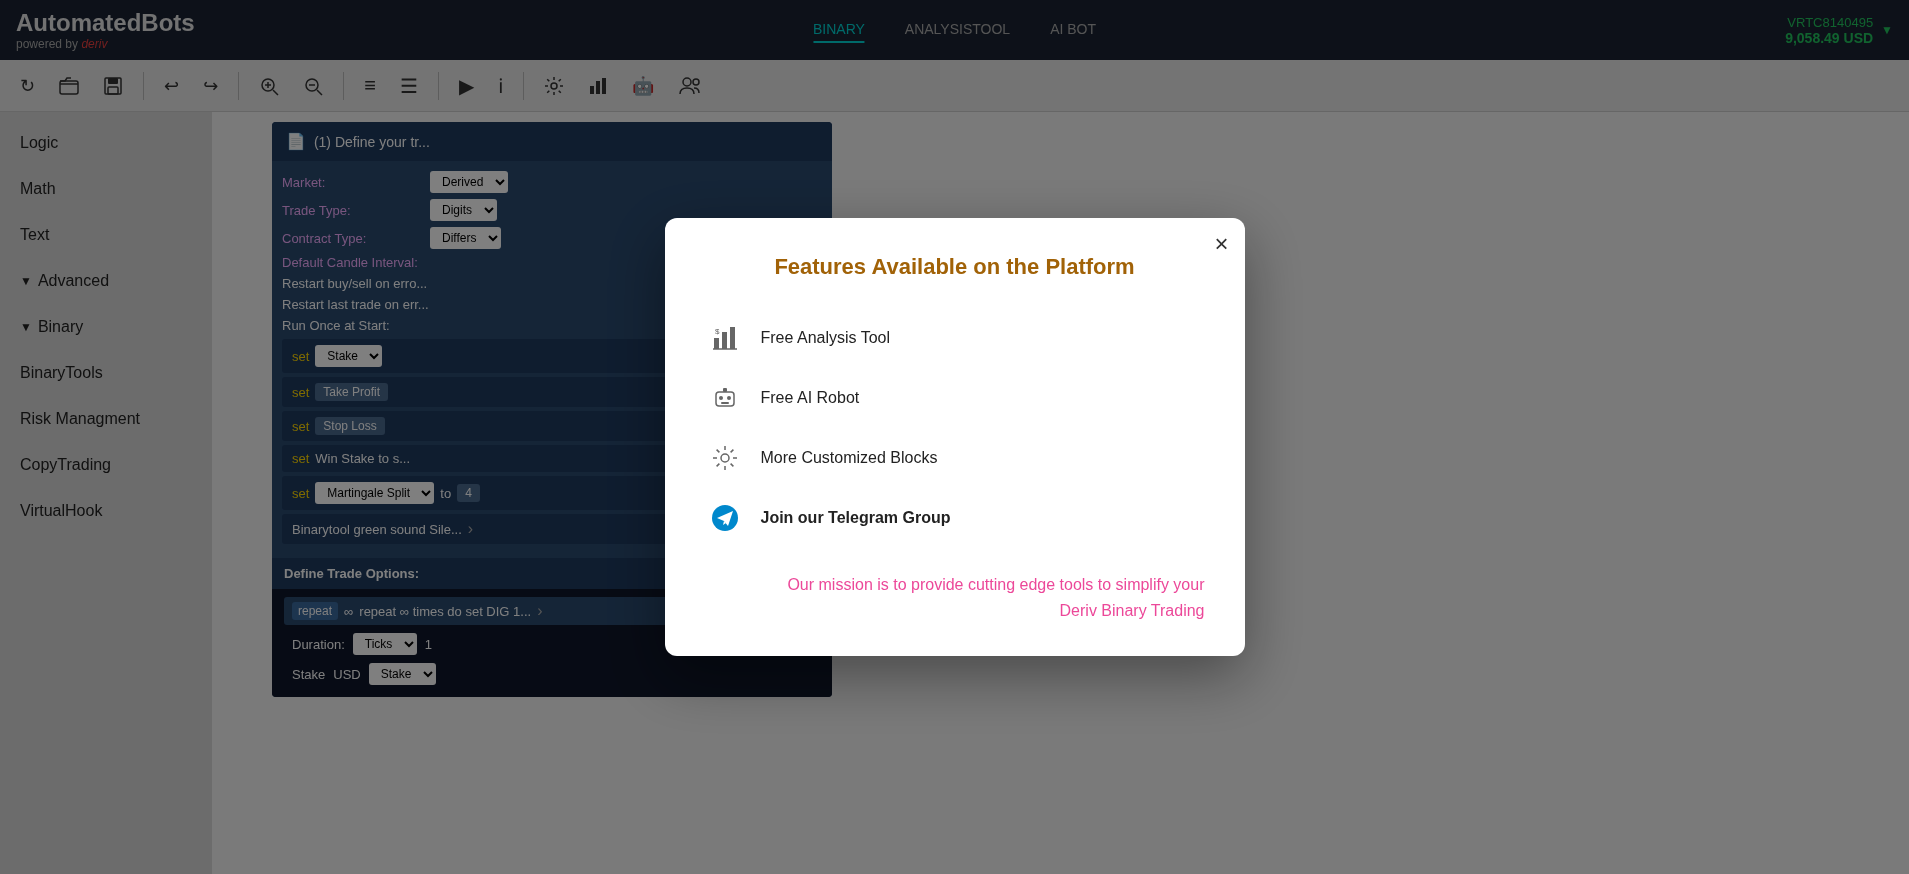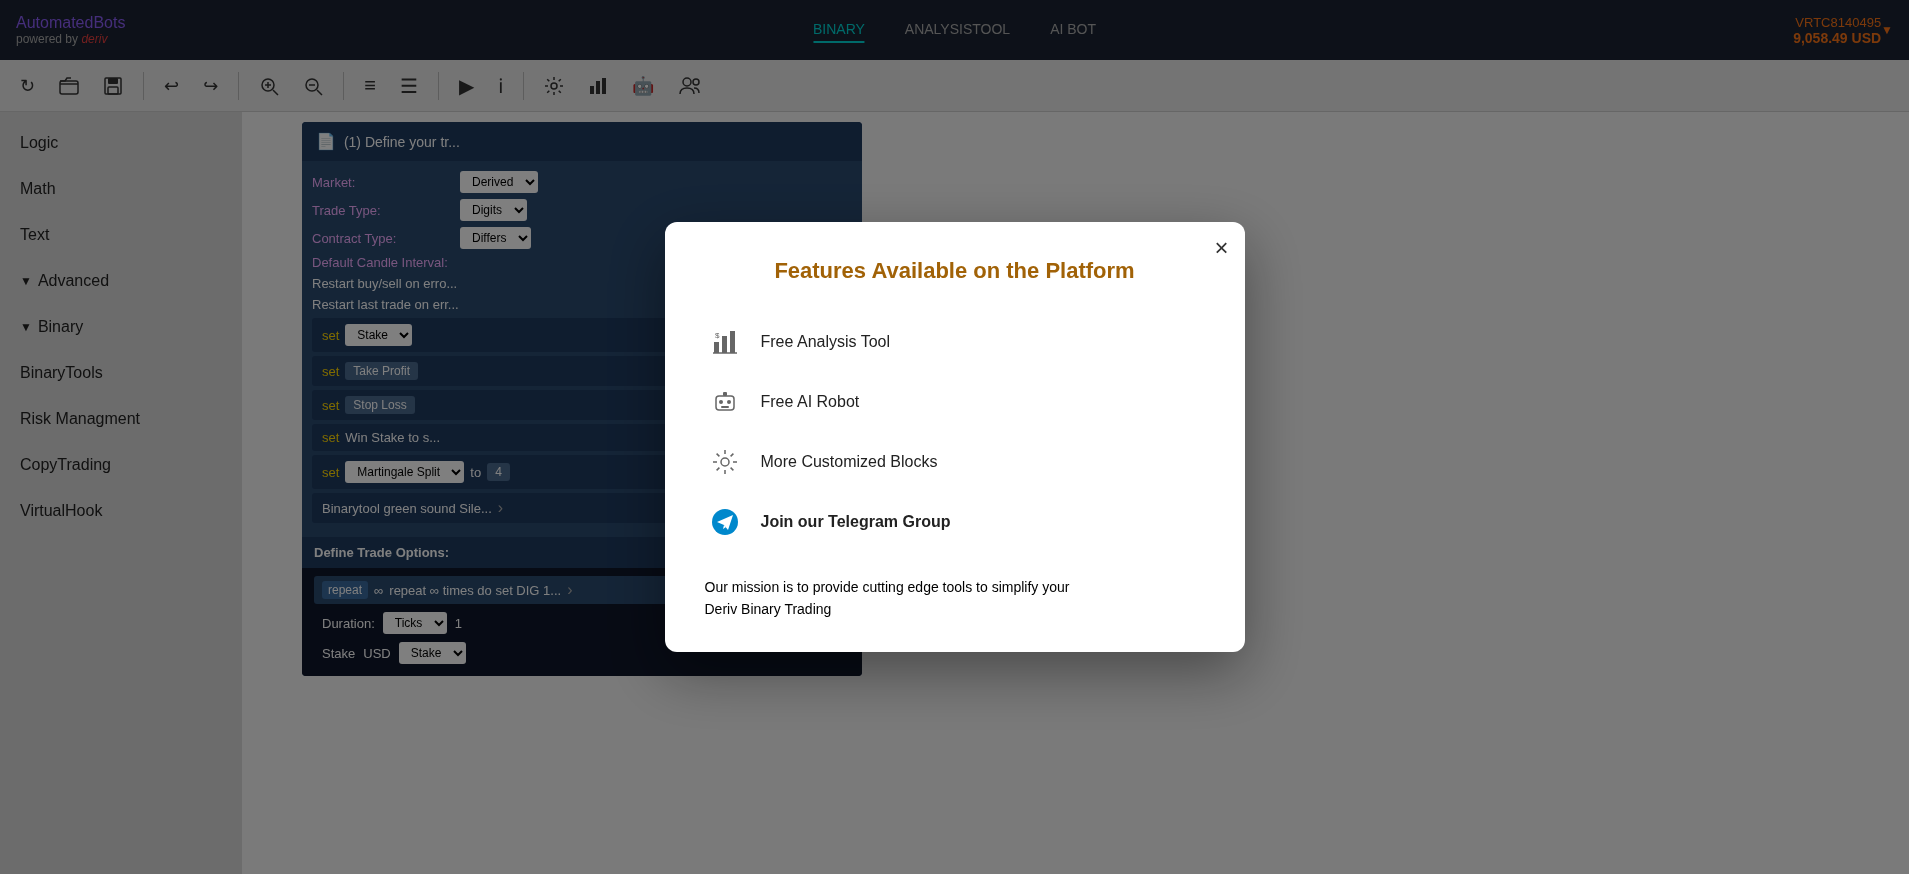--- a/index.html
+++ b/index.html
@@ -13,23 +13,23 @@
       align-items: center;
       justify-content: space-between;
       padding: 0 16px;
       position: relative;
     }
     .logo-area {
       display: flex;
       flex-direction: column;
     }
     .logo-title {
-      color: #8b5cf6;
-      font-size: 16px;
-      font-weight: normal;
+      color: #e5e5e5;
+      font-size: 24px;
+      font-weight: bold;
     }
     .logo-subtitle {
       color: #aaa;
       font-size: 12px;
     }
     .logo-subtitle span {
       color: #e53e3e;
       font-style: italic;
     }
     .nav-links {
@@ -46,21 +46,22 @@
       padding: 4px 0;
       text-decoration: none;
     }
     .nav-link.active {
       color: #00d4d4;
       border-bottom: 2px solid #00d4d4;
     }
     .account-area {
       display: flex;
       align-items: center;
-      color: #f97316;
+      gap: 8px;
+      color: #22c55e;
     }
     .account-info {
       text-align: right;
     }
     .account-id { font-size: 13px; }
     .account-balance { font-size: 14px; font-weight: bold; }
     .chevron-down { font-size: 12px; }
 
     
     .toolbar {
@@ -92,21 +93,21 @@
     }
 
     
     .main-layout {
       display: flex;
       height: calc(874px - 60px - 52px);
     }
 
     
     .sidebar {
-      width: 242px;
+      width: 212px;
       background: #d8d8d8;
       padding: 8px 0;
       overflow-y: auto;
       flex-shrink: 0;
     }
     .sidebar-item {
       padding: 14px 20px;
       font-size: 16px;
       color: #222;
       cursor: pointer;
@@ -285,23 +286,23 @@
       height: 40px;
       display: flex;
       align-items: center;
       justify-content: center;
       font-size: 22px;
       color: #555;
     }
     .feature-icon.telegram { color: #0088cc; }
     .feature-text-bold { font-weight: bold; }
     .modal-footer {
-      text-align: left;
-      color: #000000;
-      font-size: 14px;
+      text-align: right;
+      color: #ec4899;
+      font-size: 16px;
       line-height: 1.6;
     }
   </style>
 </head>
 <body>
 
 <div class="top-bar">
   <div class="logo-area">
     <span class="logo-title">AutomatedBots</span>
     <span class="logo-subtitle">
@@ -459,20 +460,23 @@
         </div>
 
         <div class="field-row">
           <span>Restart buy/sell on erro...</span>
         </div>
 
         <div class="field-row">
           <span>Restart last trade on err...</span>
         </div>
 
+        <div class="field-row">
+          <span>Run Once at Start:</span>
+        </div>
 
         <div class="code-block">
           <span class="set-kw">set</span>
           <select class="field-select">
             <option>Stake</option>
           </select>
         </div>
 
         <div class="code-block">
           <span class="set-kw">set</span>

